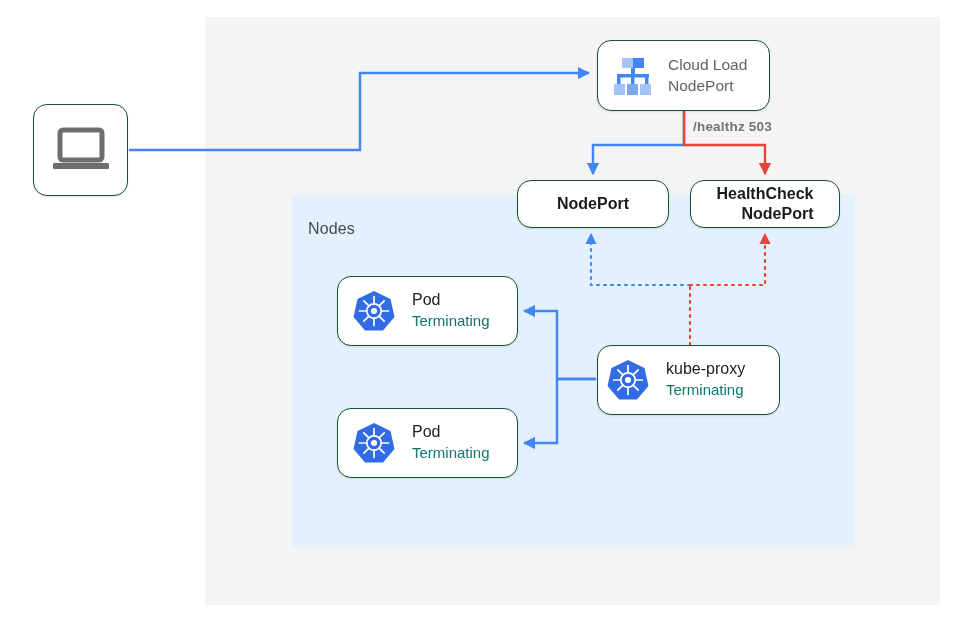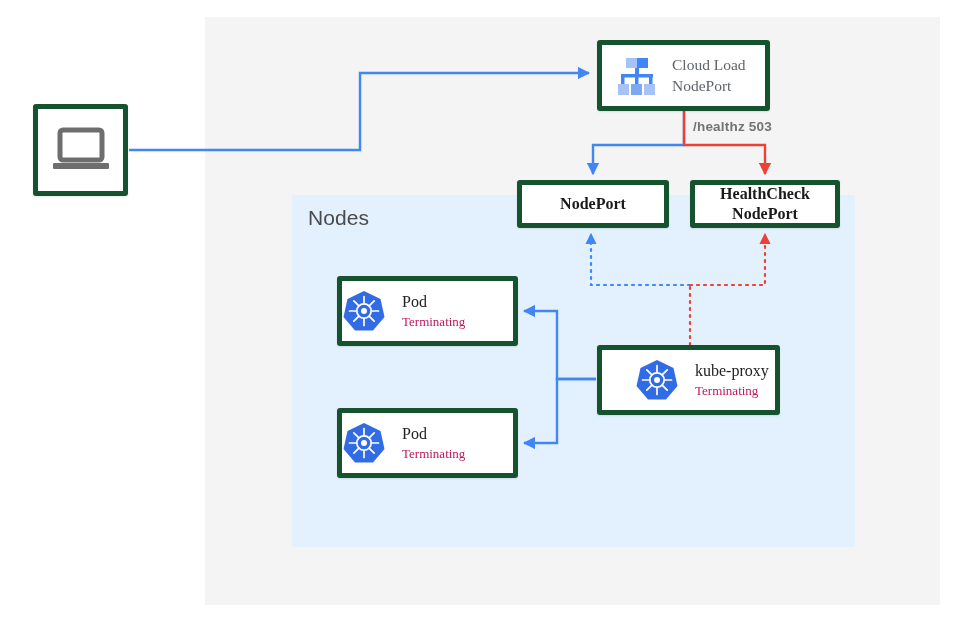--- a/index.html
+++ b/index.html
@@ -28,33 +28,32 @@
     left: 292px;
     top: 195px;
     width: 563px;
     height: 352px;
     background: #e3f0fd;
     border-radius: 2px;
   }
   .panel-nodes-label {
     position: absolute;
     left: 308px;
-    top: 206px;
-    font-size: 21px;
+    top: 220px;
+    font-size: 16px;
     color: #4a4a4a;
     letter-spacing: 0.1px;
   }
   .card {
     position: absolute;
     background: #ffffff;
-    border: 5px solid #14532d;
-    border-radius: 3px;
+    border: 1px solid #14532d;
+    border-radius: 14px;
     box-sizing: border-box;
     box-shadow: 0 1px 2px rgba(0,0,0,0.10);
-    font-family: Liberation Serif, serif;
   }
   .card-client {
     left: 33px;
     top: 104px;
     width: 95px;
     height: 92px;
     display: flex;
     align-items: center;
     justify-content: center;
   }
@@ -86,55 +85,56 @@
     color: #1a1a1a;
   }
   .card-hcnodeport {
     left: 690px;
     top: 180px;
     width: 150px;
     height: 48px;
     display: flex;
     align-items: center;
     justify-content: center;
-    text-align: center;
+    text-align: right;
     font-size: 16px;
     font-weight: bold;
     color: #1a1a1a;
     line-height: 1.25;
   }
   .card-pod {
     left: 337px;
     width: 181px;
     height: 70px;
     display: flex;
     align-items: center;
+    padding-left: 14px;
   }
   .card-pod-1 { top: 276px; }
   .card-pod-2 { top: 408px; }
   .card-kubeproxy {
     left: 597px;
     top: 345px;
     width: 183px;
     height: 70px;
     display: flex;
     align-items: center;
-    padding-left: 33px;
+    padding-left: 8px;
   }
   .node-labels {
     margin-left: 16px;
   }
   .node-title {
     font-size: 16px;
     color: #202124;
     line-height: 1.3;
   }
   .node-sub {
-    font-size: 13px;
-    color: #be185d;
+    font-size: 15px;
+    color: #0f766e;
     line-height: 1.35;
   }
   .healthz-label {
     position: absolute;
     left: 693px;
     top: 119px;
     font-size: 13.5px;
     font-weight: bold;
     color: #737373;
     letter-spacing: 0.2px;

